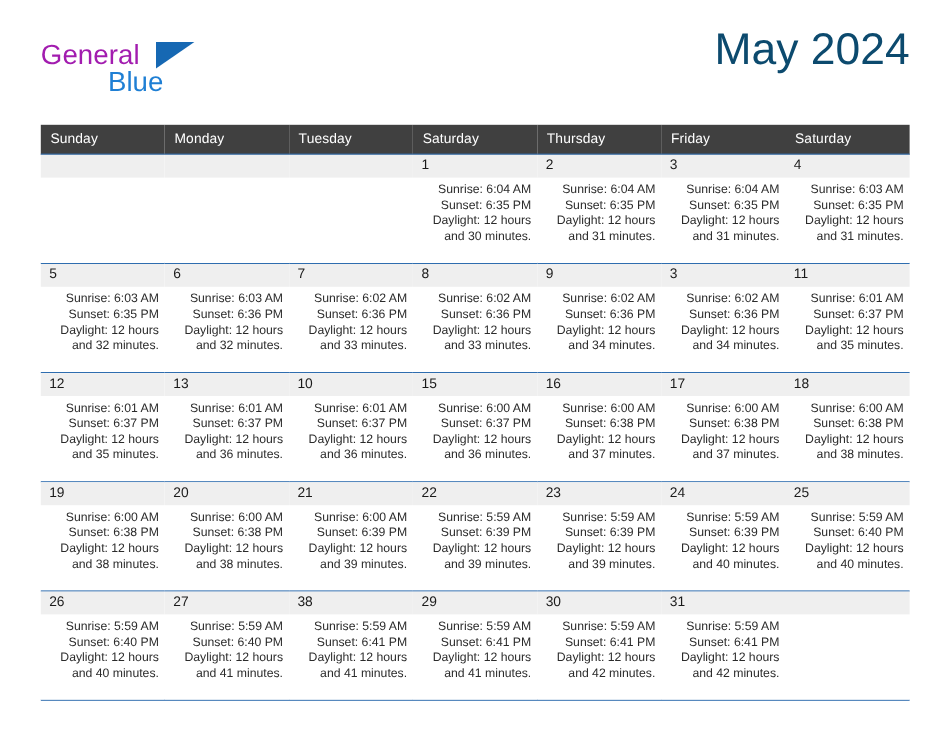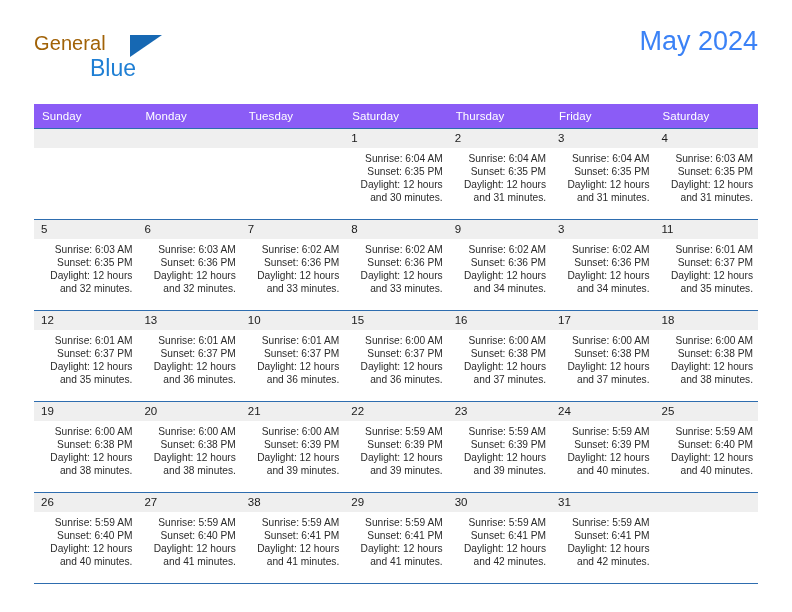--- a/index.html
+++ b/index.html
@@ -35,23 +35,23 @@
     left: 0;
     top: 8px;
     width: 220px;
     height: 60px;
     user-select: none;
   }
   .brand-general {
     position: absolute;
     left: 0;
     top: 0;
-    font-size: 20px;
+    font-size: 23px;
     letter-spacing: 0.1px;
-    color: #a16207;
+    color: #a21caf;
     font-family: "Liberation Sans", sans-serif;
   }
   .brand-blue {
     position: absolute;
     left: 56px;
     top: 23px;
     font-size: 23px;
     color: #1f7fd4;
     font-family: "Liberation Sans", sans-serif;
     text-align: center;
@@ -66,22 +66,22 @@
     border-bottom: 22px solid transparent;
   }
 
   .title-block {
     position: absolute;
     right: 0;
     top: 0;
     text-align: right;
   }
   .cal-title {
-    font-size: 27px;
-    color: #3b82f6;
+    font-size: 37px;
+    color: #0c4a6e;
     line-height: 34px;
     white-space: nowrap;
   }
   .cal-subtitle {
     font-size: 14.5px;
     color: #1a1a1a;
     line-height: 22px;
     margin-top: 4px;
     white-space: nowrap;
   }
@@ -94,21 +94,21 @@
     width: 724px;
   }
   table.calendar {
     border-collapse: collapse;
     table-layout: fixed;
     width: 724px;
   }
   table.calendar col { width: 103.43px; }
 
   thead th {
-    background: #8b5cf6;
+    background: #404040;
     color: #ffffff;
     font-size: 11.5px;
     font-weight: normal;
     text-align: left;
     padding: 6px 0 6px 8px;
     height: 12px;
     vertical-align: middle;
     letter-spacing: 0.1px;
   }
 

